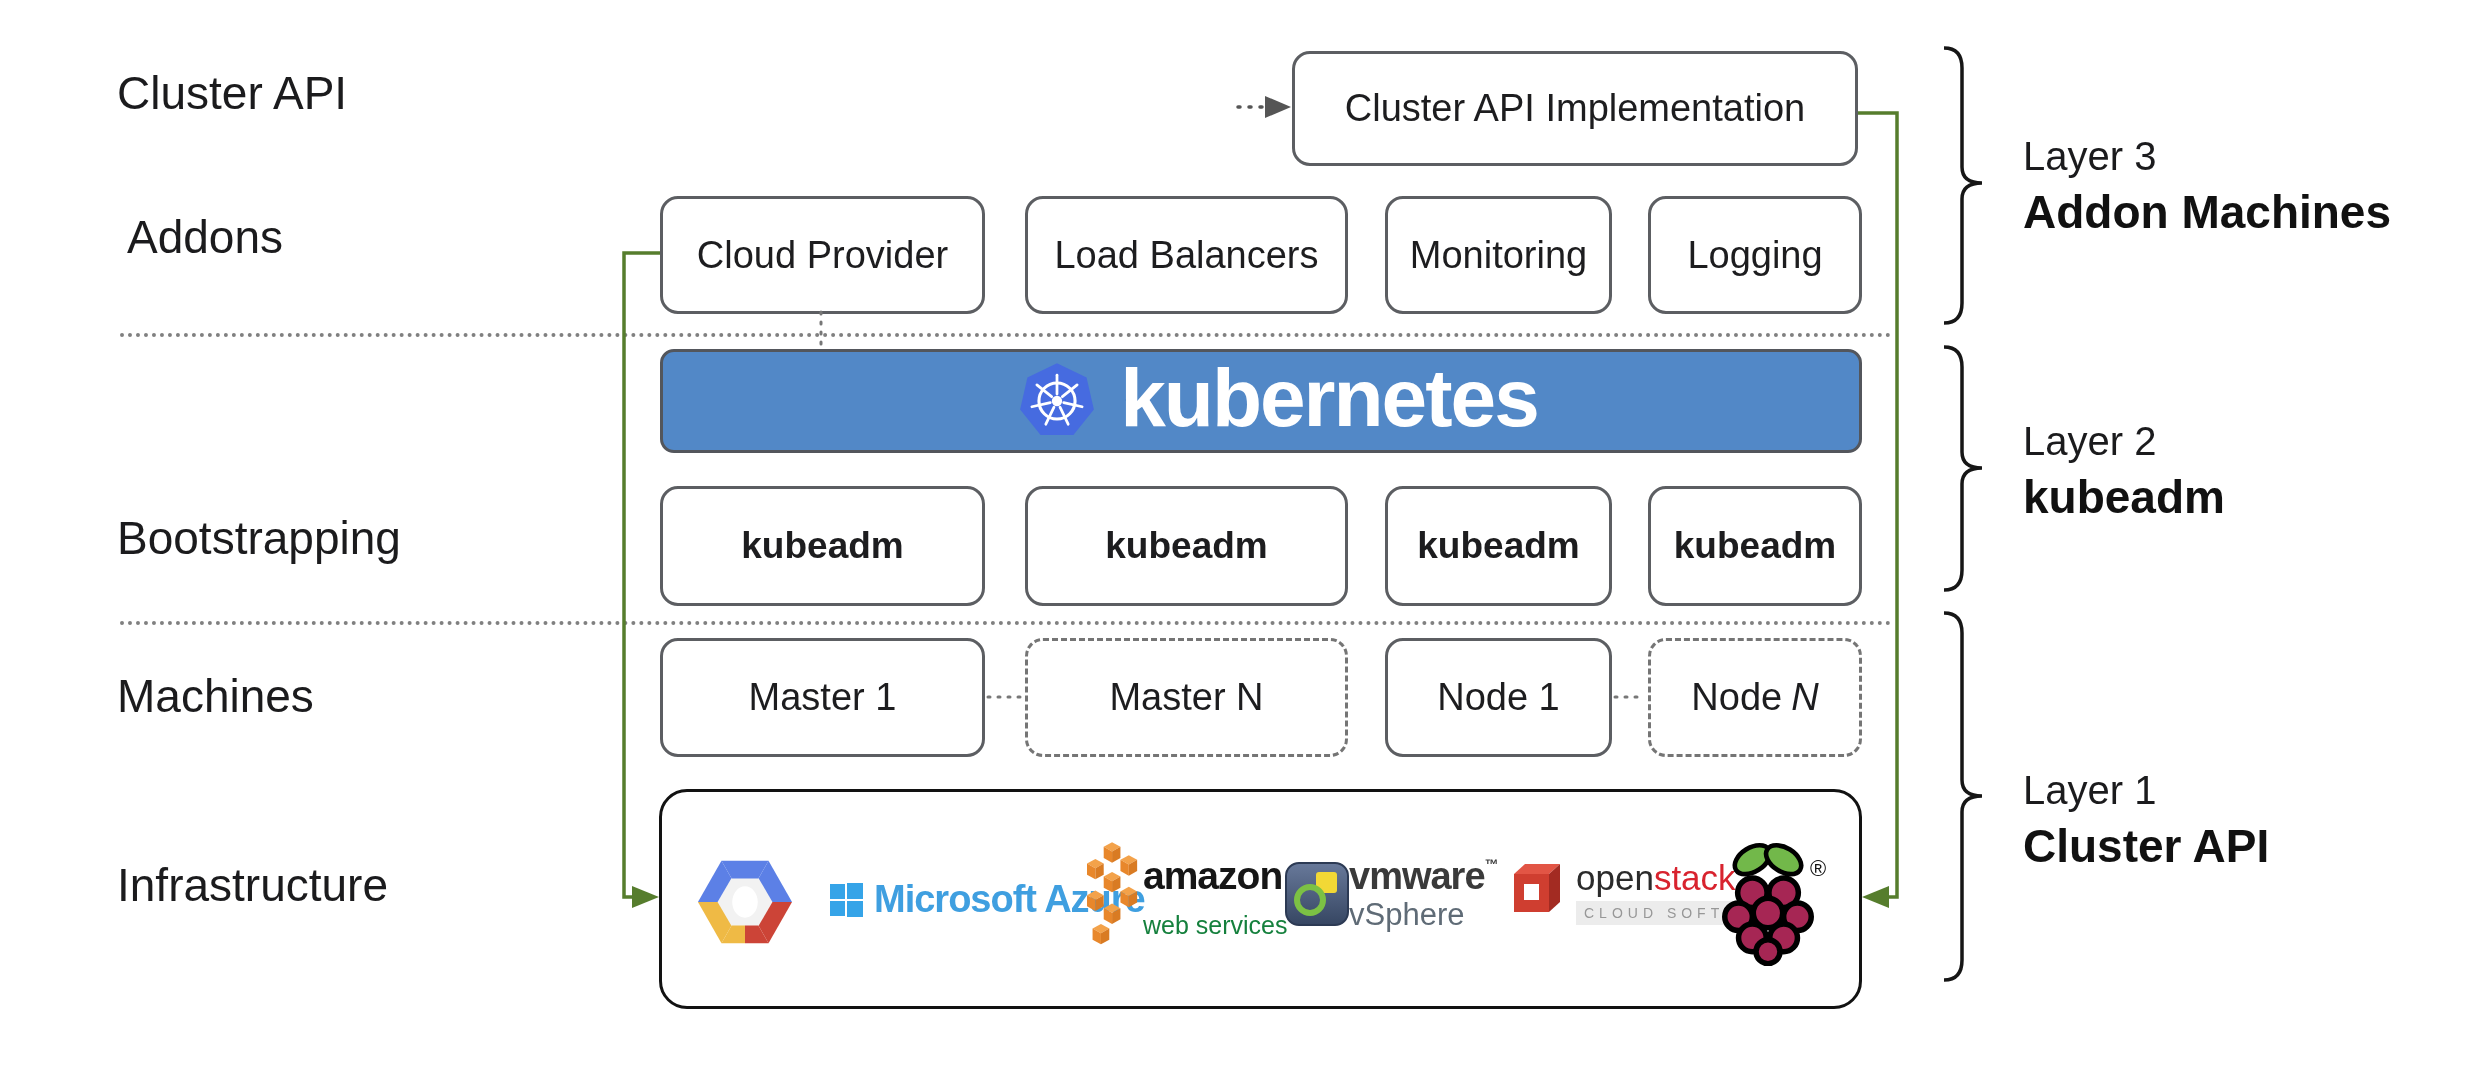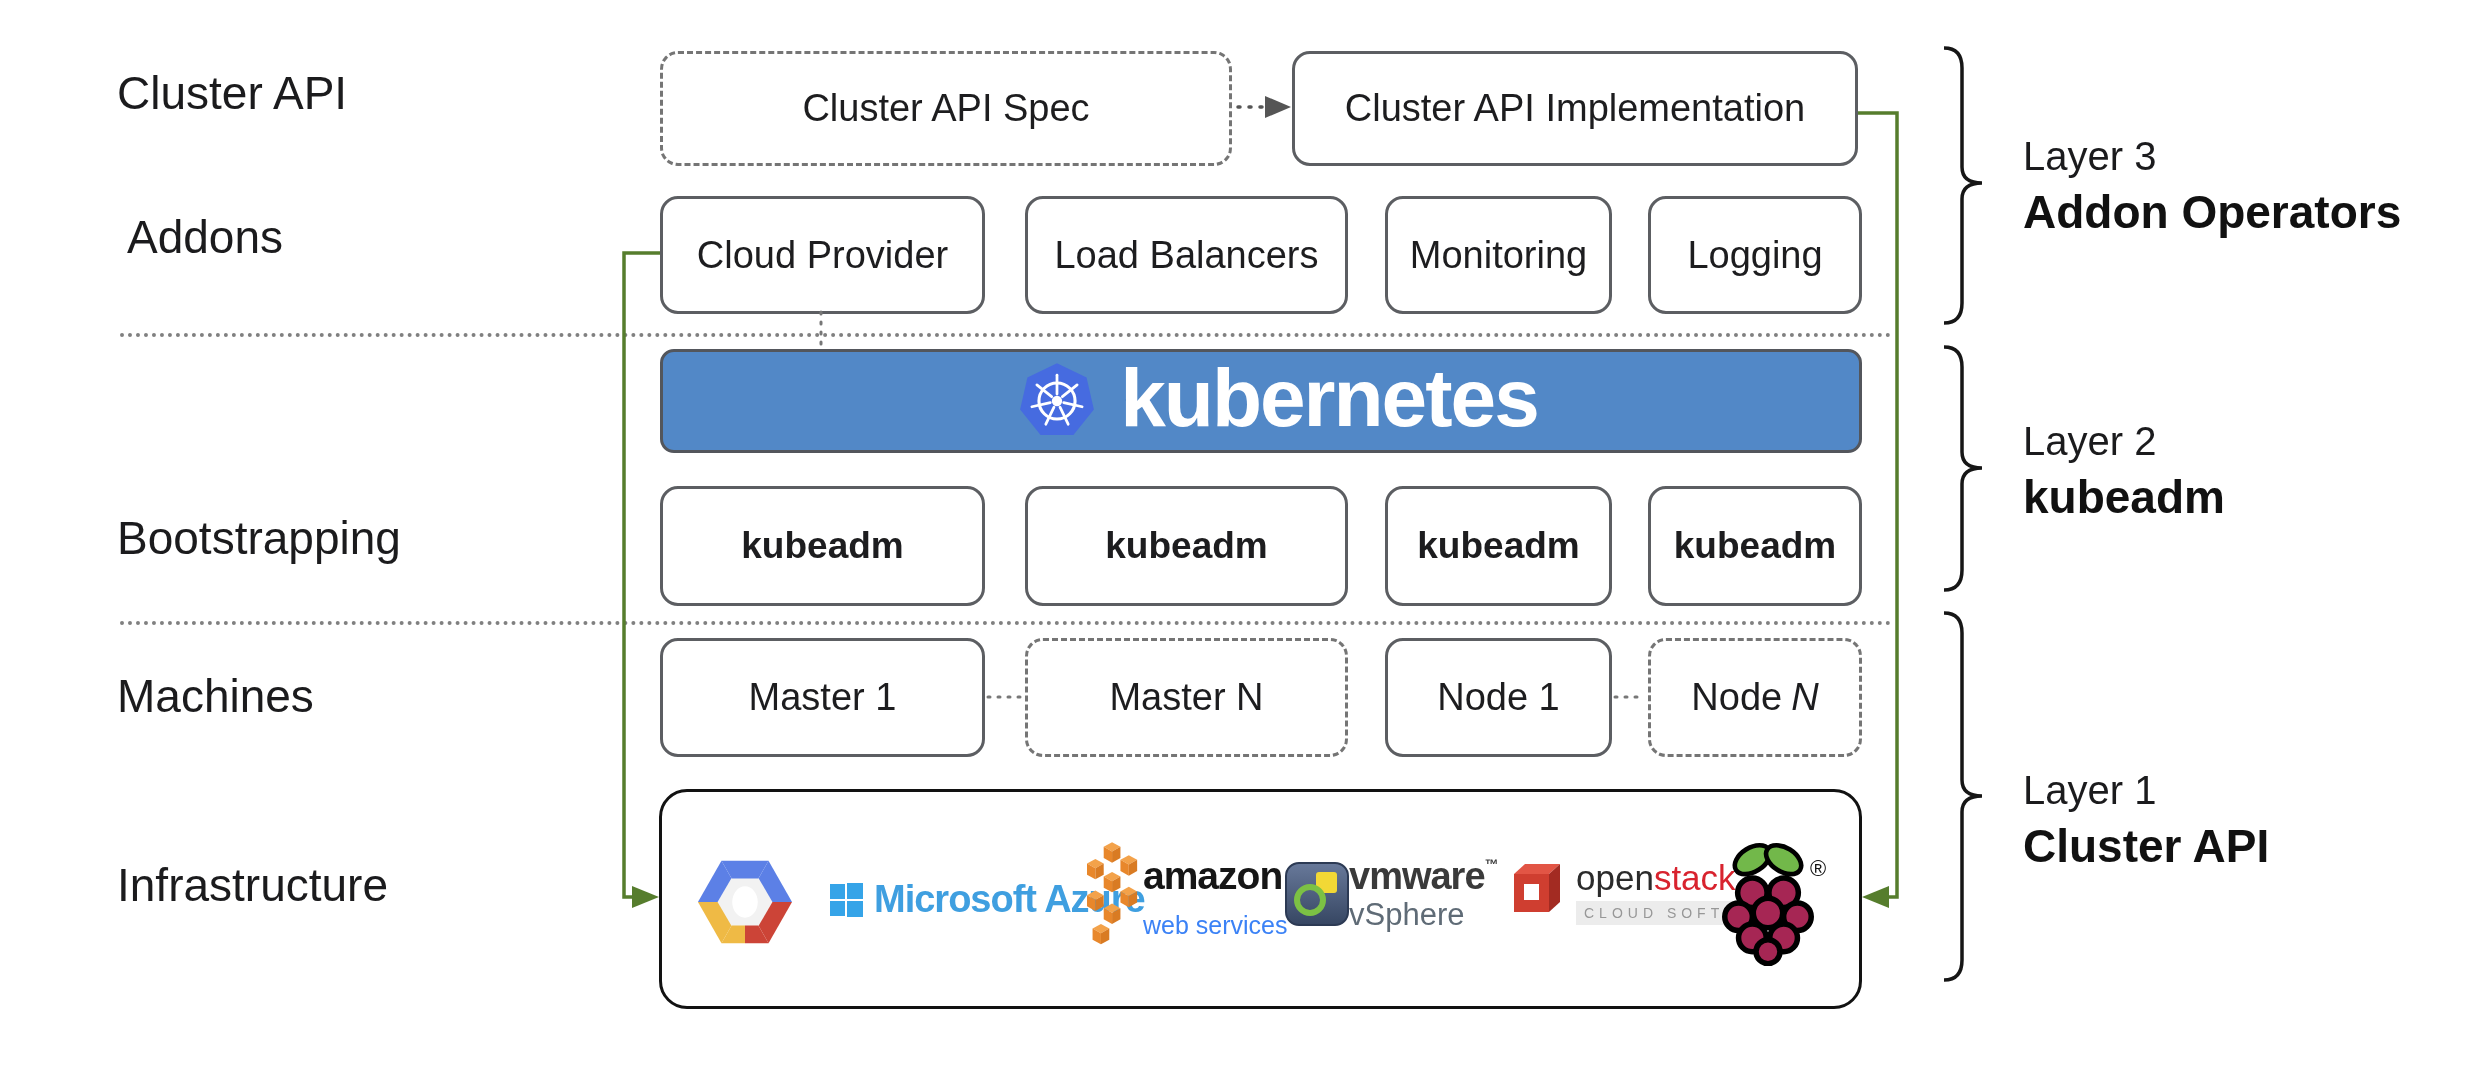--- a/index.html
+++ b/index.html
@@ -35,21 +35,21 @@
   .sep{
     position:absolute;height:0;border-top:4px dotted #808080;
   }
   .overlay{position:absolute;left:0;top:0;pointer-events:none;}
   .layer-label{position:absolute;line-height:56px;white-space:nowrap;}
   .layer-label .l1{font-size:40px;color:#1b1b1d;}
   .layer-label .l2{font-size:46px;font-weight:bold;color:#111;}
   .provider{position:absolute;}
   .az-text{font-size:38px;font-weight:bold;color:#3f9fe0;letter-spacing:-1px;}
   .aws-text-main{font-size:39px;font-weight:bold;color:#161616;letter-spacing:-1px;line-height:1;}
-  .aws-text-sub{font-size:25px;color:#3b82f6;letter-spacing:0px;line-height:1;margin-top:18px;}
+  .aws-text-sub{font-size:25px;color:#15803d;letter-spacing:0px;line-height:1;margin-top:18px;}
   .vm-text-main{font-size:38px;font-weight:bold;color:#3a3a3a;letter-spacing:-1px;line-height:1;}
   .vm-text-sub{font-size:31px;color:#5f6b76;line-height:1;margin-top:4px;}
   .os-word{font-size:35px;line-height:1;}
   .os-open{color:#2b2b2b;}
   .os-stack{color:#d8232e;}
   .os-tm{font-size:14px;color:#d8232e;vertical-align:top;}
   .vm-tm{font-size:14px;color:#3a3a3a;vertical-align:top;}
   .os-strip{
     margin-top:6px;background:#ececec;color:#979797;font-size:14px;
     letter-spacing:5px;padding:4px 8px;display:inline-block;
@@ -64,23 +64,20 @@
 
   <div class="row-label" style="left:117px;top:93px">Cluster API</div>
   <div class="row-label" style="left:127px;top:237px">Addons</div>
   <div class="row-label" style="left:117px;top:538px">Bootstrapping</div>
   <div class="row-label" style="left:117px;top:696px">Machines</div>
   <div class="row-label" style="left:117px;top:885px">Infrastructure</div>
 
   <div class="sep" style="left:120px;top:333px;width:1772px"></div>
   <div class="sep" style="left:120px;top:621px;width:1772px"></div>
 
-  <div class="box dashed" style="left:660px;top:51px;width:572px;height:115px">
-    <span>Cluster API Spec</span>
-  </div>
   <div class="box" style="left:1292px;top:51px;width:566px;height:115px">
     <span>Cluster API Implementation</span>
   </div>
 
   <div class="box" style="left:660px;top:196px;width:325px;height:118px">
     <span>Cloud Provider</span>
   </div>
   <div class="box" style="left:1025px;top:196px;width:323px;height:118px">
     <span>Load Balancers</span>
   </div>
@@ -287,21 +284,21 @@
       <polygon points="1862,897 1889,886 1889,908" fill="#567d2d"></polygon>
     </g>
 
     <path d="M 1944 48 Q 1962 48 1962 68 L 1962 167 Q 1962 183 1982 183 Q 1962 183 1962 199 L 1962 303 Q 1962 323 1944 323" fill="none" stroke="#161616" stroke-width="3.5"></path>
     <path d="M 1944 347 Q 1962 347 1962 367 L 1962 452 Q 1962 468 1982 468 Q 1962 468 1962 484 L 1962 570 Q 1962 590 1944 590" fill="none" stroke="#161616" stroke-width="3.5"></path>
     <path d="M 1944 613 Q 1962 613 1962 633 L 1962 780 Q 1962 796 1982 796 Q 1962 796 1962 812 L 1962 960 Q 1962 980 1944 980" fill="none" stroke="#161616" stroke-width="3.5"></path>
   </svg>
 
   <div class="layer-label" style="left:2023px;top:128px">
     <div class="l1">Layer 3</div>
-    <div class="l2">Addon Operators</div>
+    <div class="l2">Addon Machines</div>
   </div>
   <div class="layer-label" style="left:2023px;top:413px">
     <div class="l1">Layer 2</div>
     <div class="l2">kubeadm</div>
   </div>
   <div class="layer-label" style="left:2023px;top:762px">
     <div class="l1">Layer 1</div>
     <div class="l2">Cluster API</div>
   </div>
 

